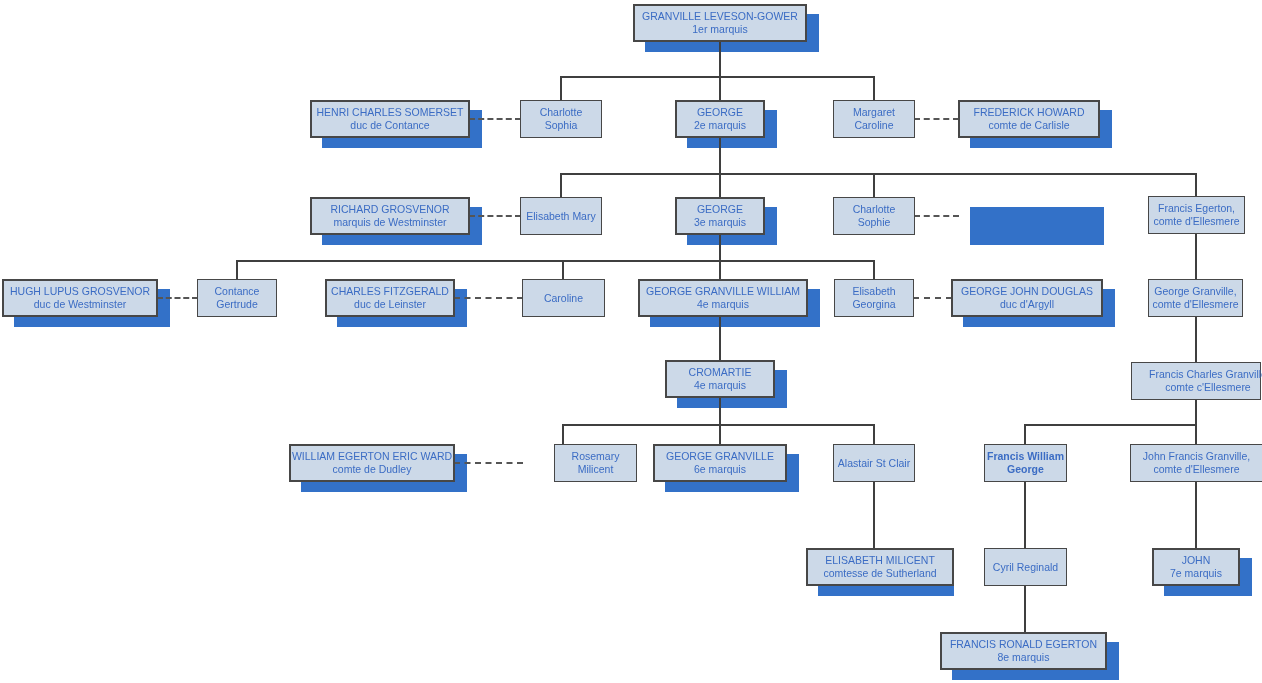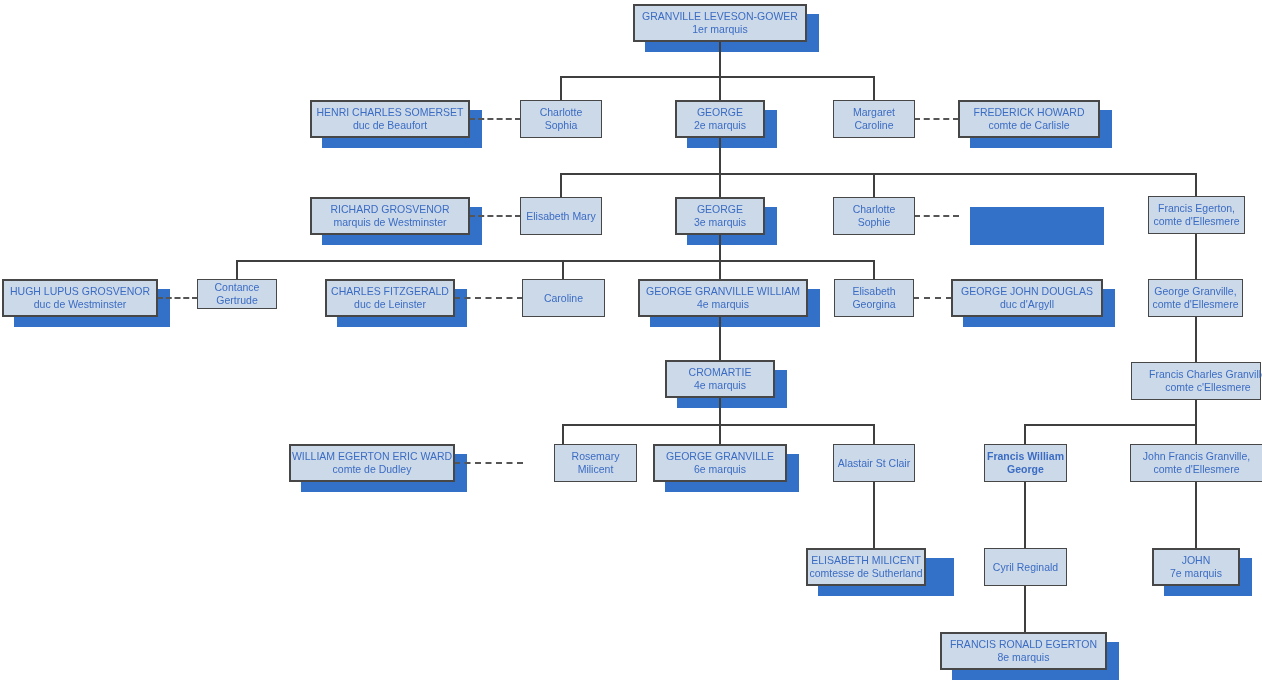--- a/index.html
+++ b/index.html
@@ -83,21 +83,21 @@
     <div class="conn dashed" style="left: 157px; top: 297px; width: 41px; height: 0px;"></div>
     <div class="conn dashed" style="left: 454px; top: 297px; width: 69px; height: 0px;"></div>
     <div class="conn dashed" style="left: 913px; top: 297px; width: 39px; height: 0px;"></div>
     <div class="conn dashed" style="left: 454px; top: 462px; width: 69px; height: 0px;"></div>
     <div class="node" style="left: 633px; top: 4px; width: 174px; height: 38px;">
       <div class="node-line">GRANVILLE LEVESON-GOWER</div>
       <div class="node-line">1er marquis</div>
     </div>
     <div class="node" style="left: 310px; top: 100px; width: 160px; height: 38px; align-items: center;">
       <div class="node-line">HENRI CHARLES SOMERSET</div>
-      <div class="node-line">duc de Beaufort</div>
+      <div class="node-line">duc de Contance</div>
     </div>
     <div class="node plain" style="left: 520px; top: 100px; width: 82px; height: 38px;">
       <div class="node-line">Charlotte</div>
       <div class="node-line">Sophia</div>
     </div>
     <div class="node" style="left: 675px; top: 100px; width: 90px; height: 38px;">
       <div class="node-line">GEORGE</div>
       <div class="node-line">2e marquis</div>
     </div>
     <div class="node plain" style="left: 833px; top: 100px; width: 82px; height: 38px;">
@@ -124,21 +124,21 @@
       <div class="node-line">Sophie</div>
     </div>
     <div class="node plain" style="left: 1148px; top: 196px; width: 97px; height: 38px;">
       <div class="node-line">Francis Egerton,</div>
       <div class="node-line">comte d'Ellesmere</div>
     </div>
     <div class="node" style="left: 2px; top: 279px; width: 156px; height: 38px;">
       <div class="node-line">HUGH LUPUS GROSVENOR</div>
       <div class="node-line">duc de Westminster</div>
     </div>
-    <div class="node plain" style="left: 197px; top: 279px; width: 80px; height: 30px;">
+    <div class="node plain" style="left: 197px; top: 279px; width: 80px; height: 38px;">
       <div class="node-line">Contance</div>
       <div class="node-line">Gertrude</div>
     </div>
     <div class="node" style="left: 325px; top: 279px; width: 130px; height: 38px;">
       <div class="node-line">CHARLES FITZGERALD</div>
       <div class="node-line">duc de Leinster</div>
     </div>
     <div class="node plain" style="left: 522px; top: 279px; width: 83px; height: 38px;">
       <div class="node-line">Caroline</div>
     </div>
@@ -182,21 +182,21 @@
       <div class="node-line">Alastair St Clair</div>
     </div>
     <div class="node plain" style="left: 984px; top: 444px; width: 83px; height: 38px; font-weight: bold;">
       <div class="node-line">Francis William</div>
       <div class="node-line">George</div>
     </div>
     <div class="node plain" style="left: 1130px; top: 444px; width: 133px; height: 38px;">
       <div class="node-line">John Francis Granville,</div>
       <div class="node-line">comte d'Ellesmere</div>
     </div>
-    <div class="node" style="left: 806px; top: 548px; width: 120px; height: 38px;">
+    <div class="node" style="left: 806px; top: 548px; width: 148px; height: 38px;">
       <div class="node-line">ELISABETH MILICENT</div>
       <div class="node-line">comtesse de Sutherland</div>
     </div>
     <div class="node plain" style="left: 984px; top: 548px; width: 83px; height: 38px;">
       <div class="node-line">Cyril Reginald</div>
     </div>
     <div class="node" style="left: 1152px; top: 548px; width: 88px; height: 38px;">
       <div class="node-line">JOHN</div>
       <div class="node-line">7e marquis</div>
     </div>

